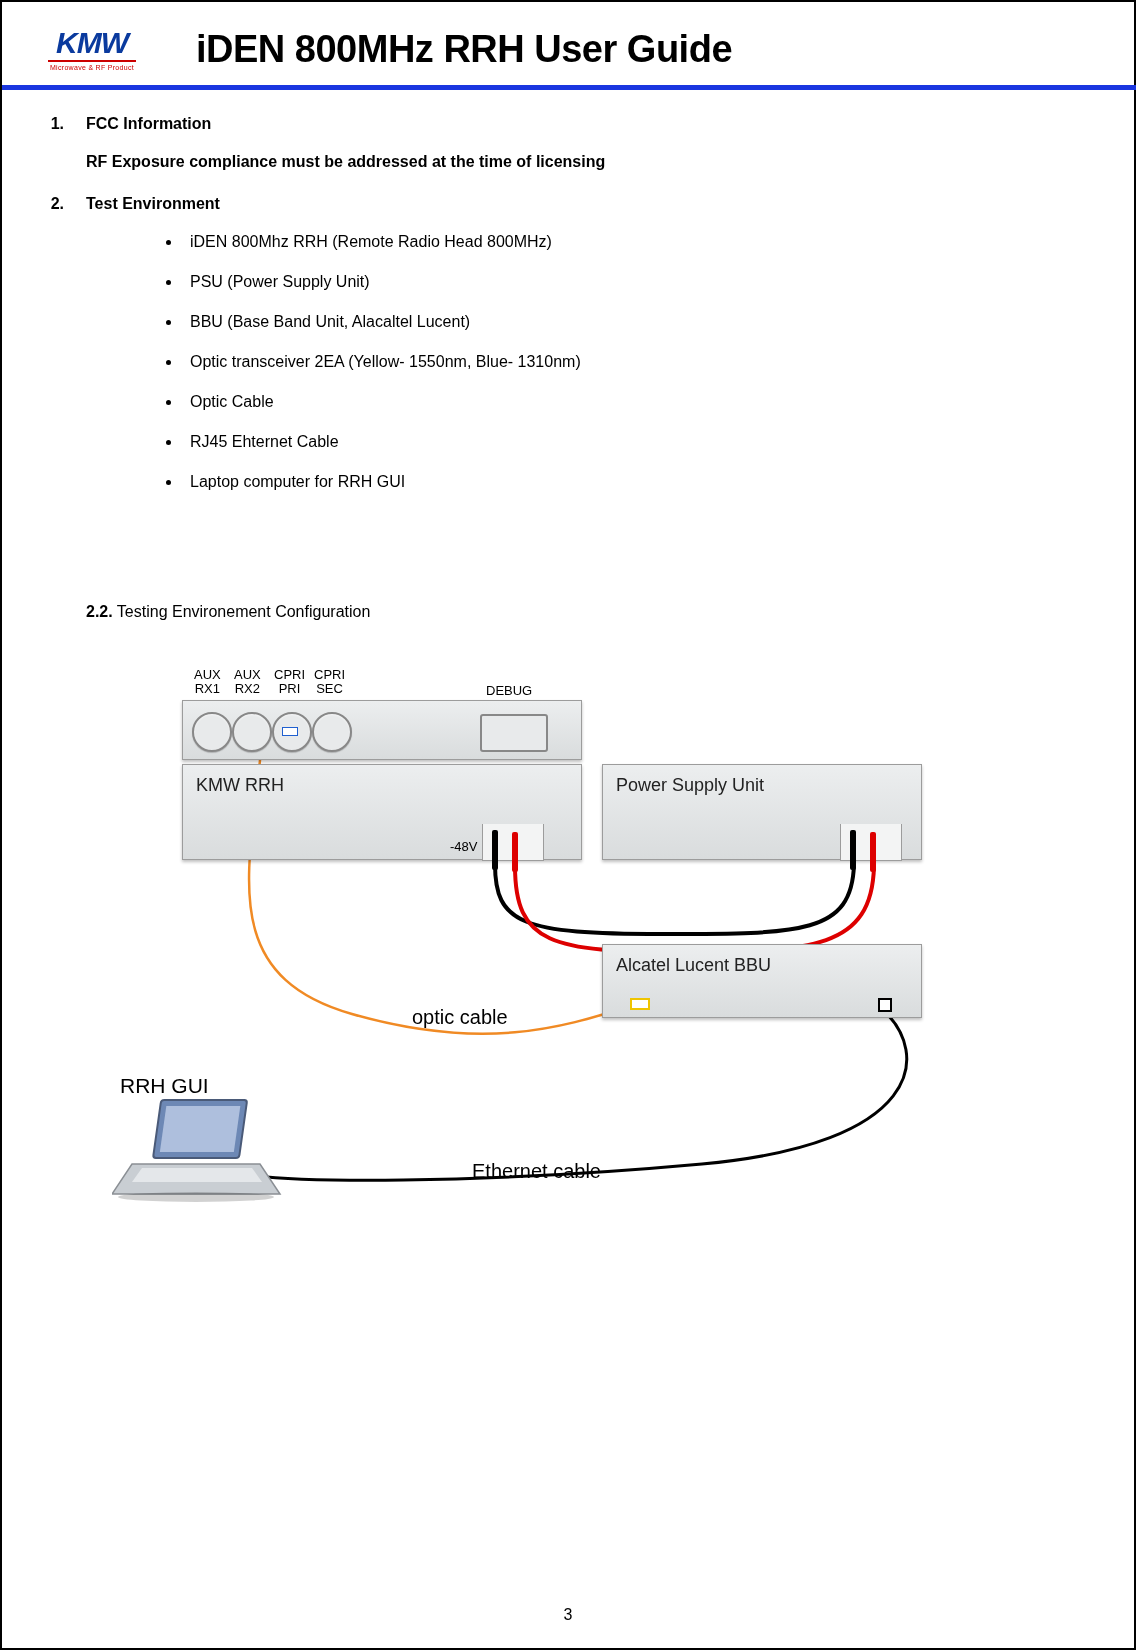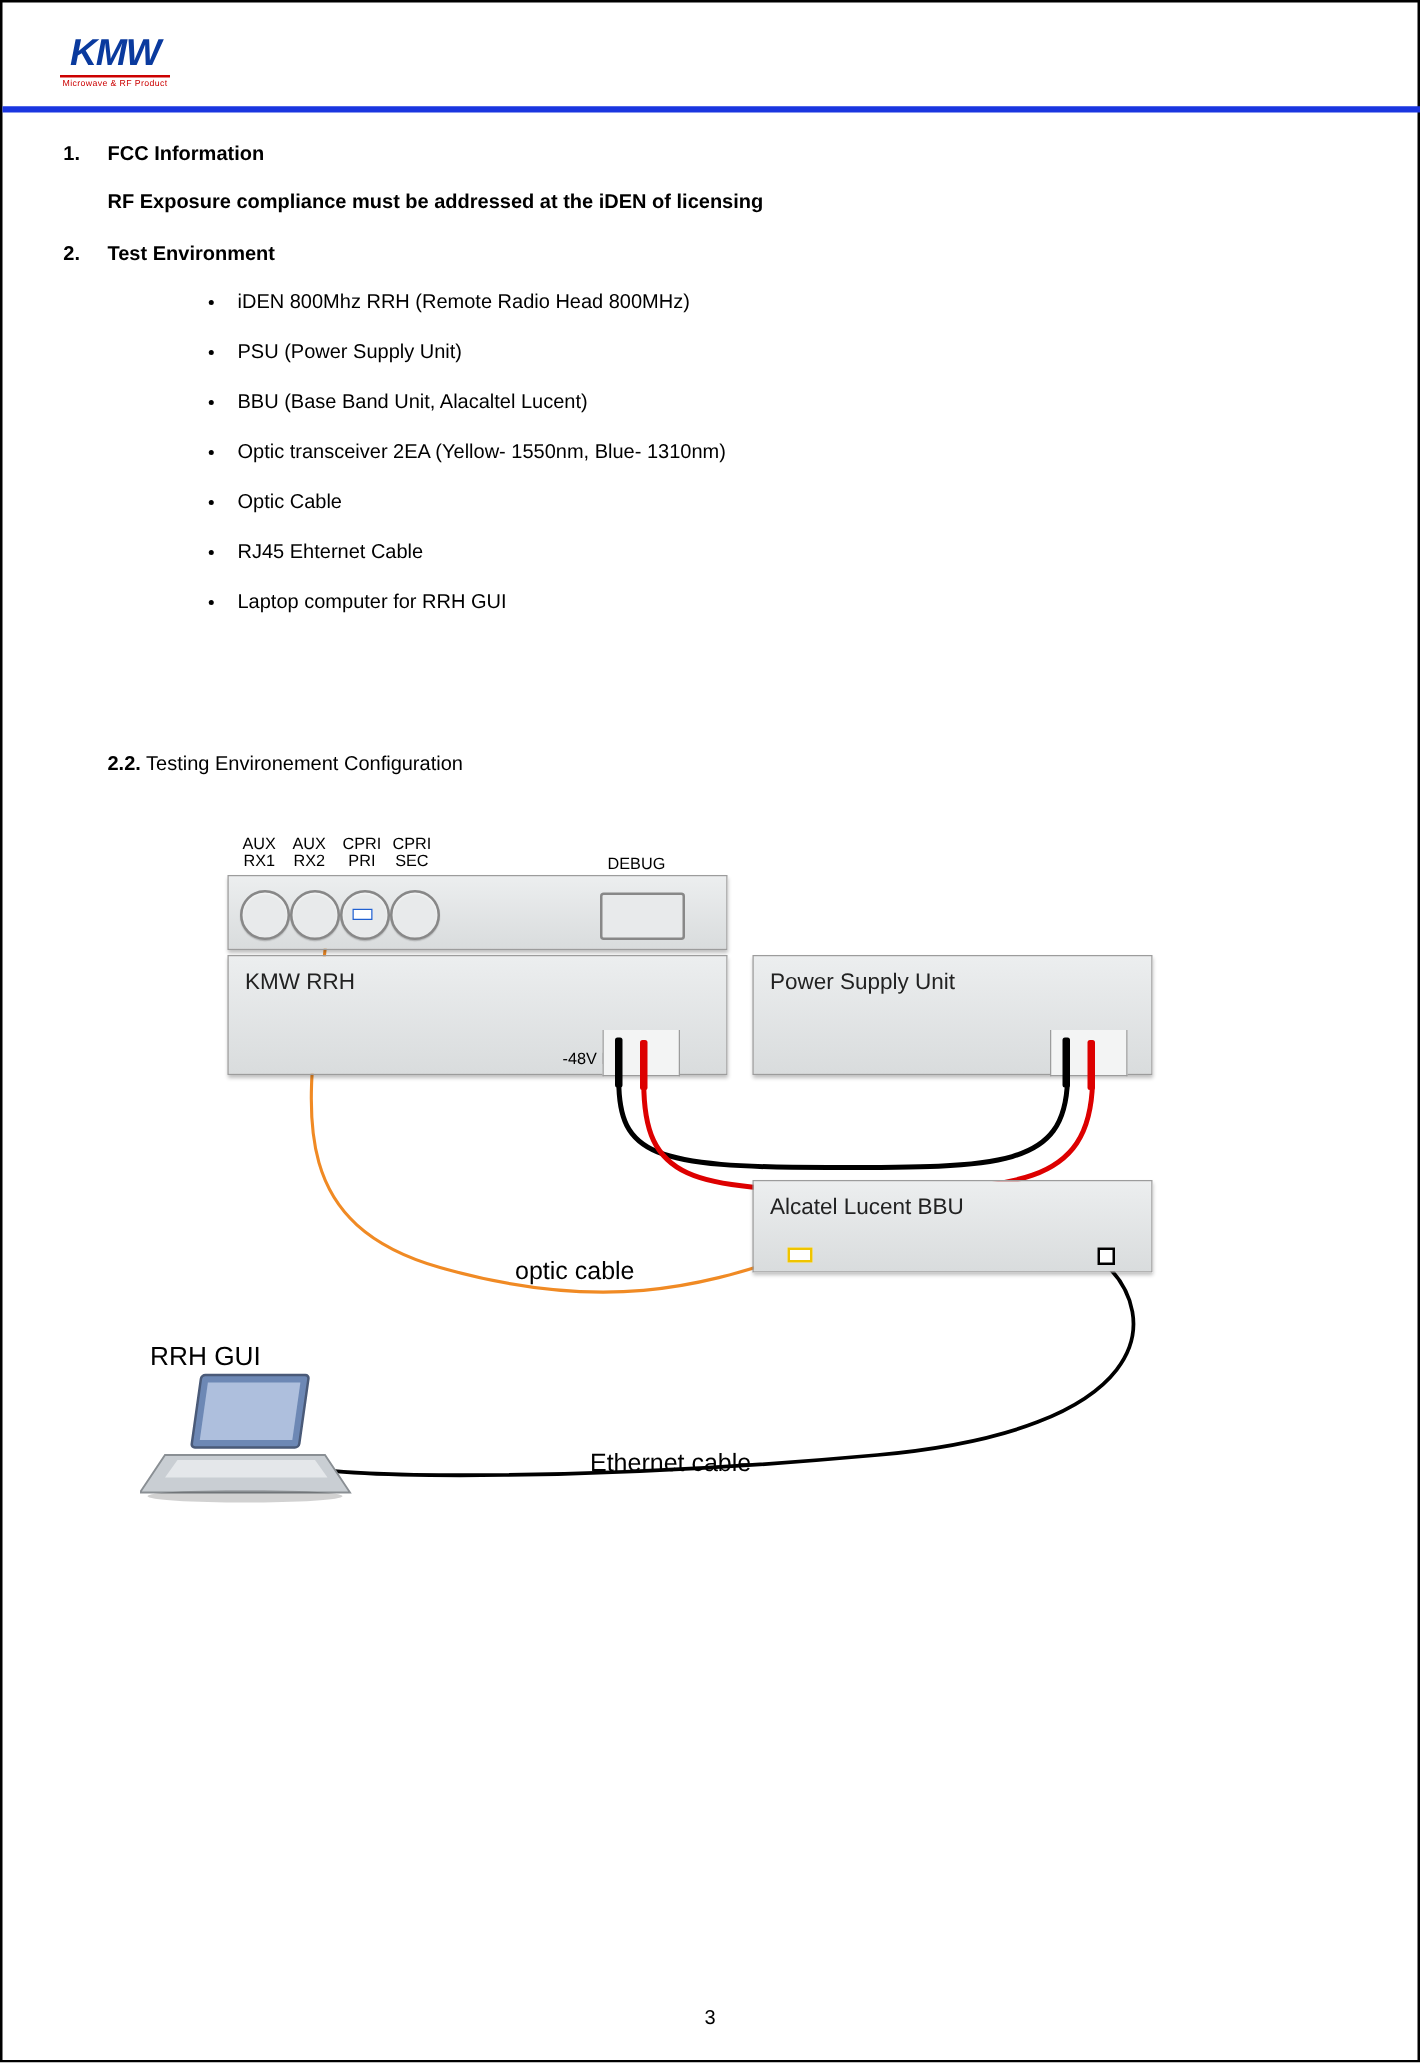--- a/index.html
+++ b/index.html
@@ -163,31 +163,32 @@
 <body>
 
 <div class="page">
 
   <div class="header">
     <div class="logo">
       <div class="logo-main">KMW</div>
       <div class="logo-bar"></div>
       <div class="logo-sub">Microwave &amp; RF Product</div>
     </div>
+    <div class="title">iDEN 800MHz RRH User Guide</div>
   </div>
 
   <div class="hr"></div>
 
   <div class="content">
 
     <div class="sec">
       <span class="num">1.</span>
       <span>FCC Information</span>
     </div>
-    <div class="subtext">RF Exposure compliance must be addressed at the iDEN of licensing</div>
+    <div class="subtext">RF Exposure compliance must be addressed at the time of licensing</div>
 
     <div class="sec">
       <span class="num">2.</span>
       <span>Test Environment</span>
     </div>
 
 
     <ul class="prep">
       <li>iDEN 800Mhz RRH (Remote Radio Head 800MHz)</li>
       <li>PSU (Power Supply Unit)</li>

